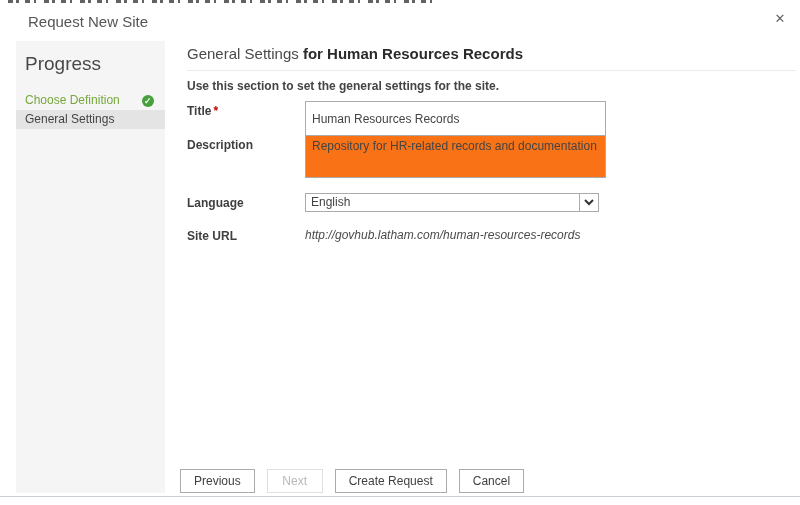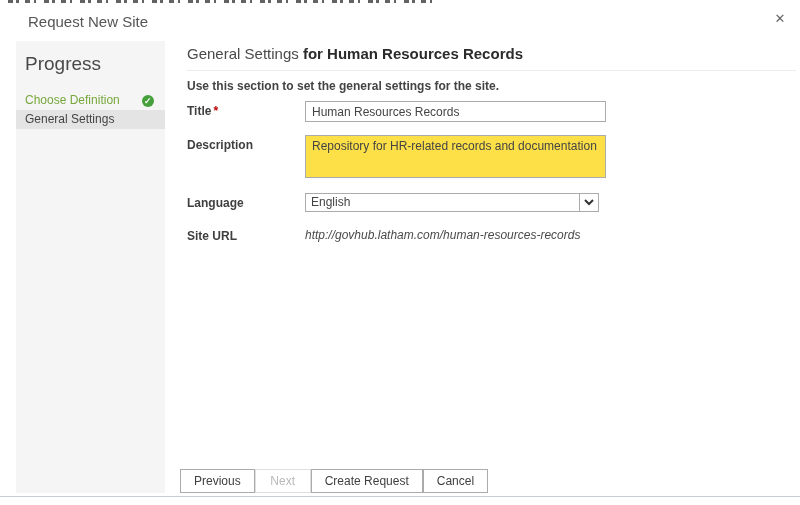--- a/index.html
+++ b/index.html
@@ -73,29 +73,29 @@
   }
 
   .field-label {
     position: absolute; left: 187px;
     font-size: 12px; font-weight: 700; color: #3f3f3f;
   }
   .req-mark { color: #bf0000; font-weight: 700; margin-left: 2px; }
 
   .text-input {
     position: absolute; left: 305px; top: 101px;
-    width: 301px; height: 21px;
+    width: 301px; height: 35px;
     border: 1px solid #ababab; background: #fff;
     font-family: "Liberation Sans", sans-serif;
     font-size: 12px; color: #444; padding: 0 6px; outline: none;
   }
   .desc-textarea {
     position: absolute; left: 305px; top: 135px;
     width: 301px; height: 43px;
-    border: 1px solid #ababab; background: #fde047;
+    border: 1px solid #ababab; background: #f97316;
     font-family: "Liberation Sans", sans-serif;
     font-size: 12px; color: #444; padding: 3px 6px;
     resize: none; outline: none;
   }
   .select-box {
     position: absolute; left: 305px; top: 193px;
     width: 294px; height: 19px;
     border: 1px solid #ababab; background: #fff;
     font-size: 12px; color: #444; line-height: 17px;
     padding-left: 5px; cursor: pointer;
@@ -109,21 +109,21 @@
   .select-arrow svg { display: block; }
 
   .site-url {
     position: absolute; left: 305px; top: 228px;
     font-size: 12px; font-style: italic; color: #4a4a4a;
   }
 
   
   .footer-buttons {
     position: absolute; left: 180px; top: 469px;
-    display: flex; gap: 0;
+    display: flex; gap: 12px;
   }
   .btn {
     min-width: 56px; height: 24px; padding: 0 13px;
     background: #fff; border: 1px solid #ababab;
     font-family: "Liberation Sans", sans-serif;
     font-size: 12px; color: #3f3f3f; cursor: pointer;
   }
   .btn:disabled {
     color: #b9b9b9; border-color: #dfdfdf; cursor: default;
   }

